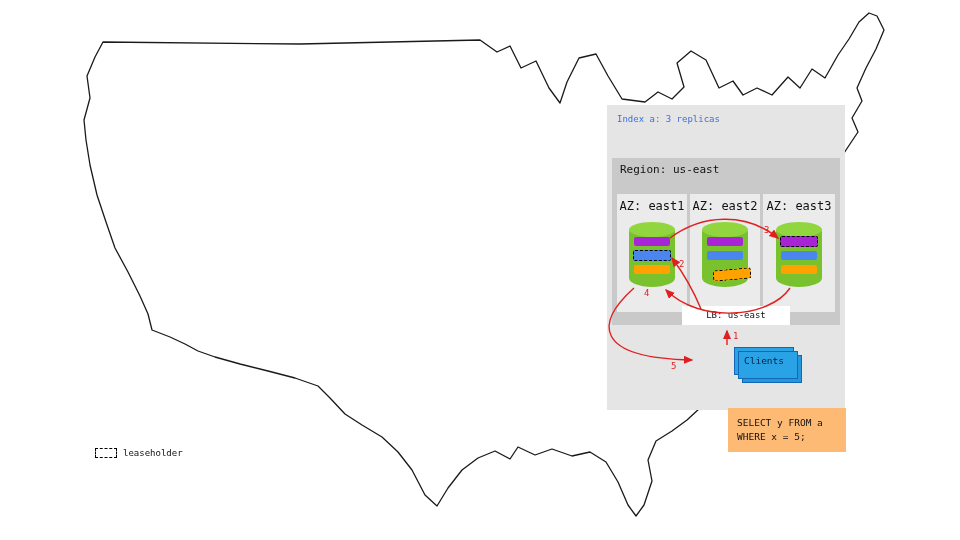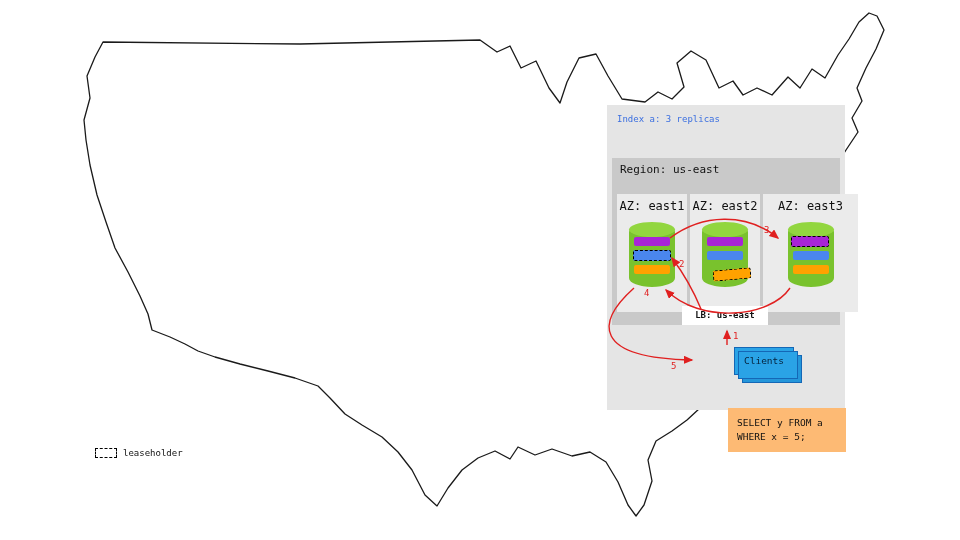--- a/index.html
+++ b/index.html
@@ -19,34 +19,34 @@
   .lg-purple{color:#aa22cc;}
   .lg-blue{color:#3b6fe0;}
   .lg-orange{color:#f59a00;}
 
   .region{position:absolute;left:612px;top:158px;width:228px;height:167px;background:#c9c9c9;z-index:11;}
   .region-title{font-size:11px;color:#111;padding:5px 8px;}
 
   .az{position:absolute;top:194px;height:118px;background:#ebebeb;z-index:12;}
   .az1{left:617px;width:70px;}
   .az2{left:690px;width:70px;}
-  .az3{left:763px;width:95px;}
+  .az3{left:763px;width:72px;}
   .az-label{font-size:12px;text-align:center;padding-top:5px;color:#111;}
 
   .cyl{position:relative;width:46px;height:64px;margin:10px auto 0 auto;background:#79c22d;border-radius:23px/9px;}
   .cyl::before{content:"";position:absolute;left:0;top:-1px;width:100%;height:15px;background:#92d63f;border-radius:50%;}
   .bar{position:absolute;left:5px;width:36px;height:9px;border-radius:2px;z-index:2;}
   .bar-purple{top:14px;background:#a825d6;}
   .bar-blue{top:28px;background:#4a86ee;}
   .bar-orange{top:42px;background:#ffa200;}
   .leaseholder{border:1.5px dashed #000;margin:-1.5px 0 0 -1.5px;}
   .shifted{transform:translate(7px,5px) rotate(-5deg);}
 
-  .lb-box{position:absolute;left:682px;top:306px;width:86px;height:19px;background:#ffffff;z-index:14;
-          font-size:9px;text-align:center;line-height:19px;color:#111;font-weight:bold;}
+  .lb-box{position:absolute;left:682px;top:306px;width:108px;height:19px;background:#ffffff;z-index:14;
+          font-size:9px;text-align:center;line-height:19px;color:#111;}
 
   .clients{position:absolute;left:698px;top:347px;width:58px;height:26px;z-index:14;
            background:#2aa3e6;border:1px solid #1467b6;
            font-size:9.5px;color:#05223c;text-align:center;line-height:26px;margin-left:36px;}
   .clients::before{content:"";position:absolute;left:7px;top:7px;width:58px;height:26px;
            background:#2496da;border:1px solid #1467b6;z-index:-2;}
   .clients::after{content:"";position:absolute;left:3px;top:3px;width:58px;height:26px;
            background:#2aa3e6;border:1px solid #1467b6;z-index:-1;}
 
   .query-box{position:absolute;left:728px;top:408px;width:118px;height:44px;background:#fdba74;z-index:10;

